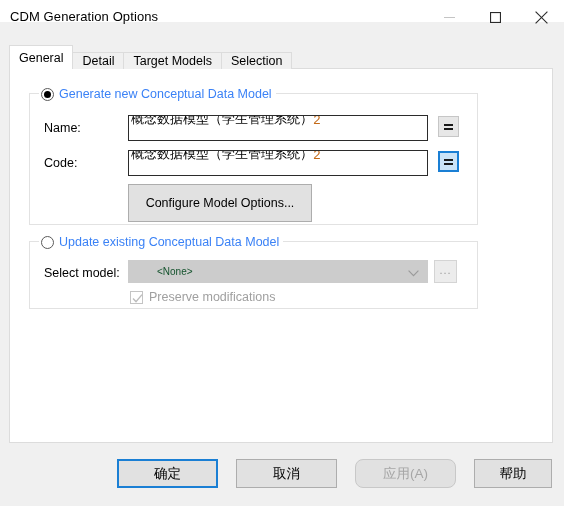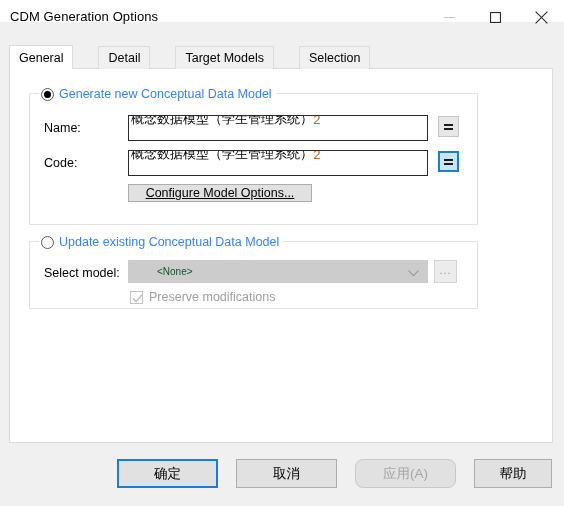--- a/index.html
+++ b/index.html
@@ -59,24 +59,23 @@
 
   
   .tabstrip {
     position: absolute;
     left: 9px; top: 45px;
     width: 544px;
     height: 24px;
     display: flex;
     align-items: flex-end;
     z-index: 3;
-    gap: 26px;
   }
   .tab {
-    height: 23px;
+    height: 17px;
     padding: 0 9px;
     box-sizing: border-box;
     display: flex;
     align-items: center;
     font-size: 12.5px;
     color: #000;
     background: #f0f0f0;
     border: 1px solid #dcdcdc;
     border-bottom: none;
     margin-right: -1px;
@@ -368,21 +367,21 @@
 
       <div class="field-label" style="left:14px; top:62px;">Code:</div>
       <div class="textinput" style="left:98px; top:56px; width:300px; height:23px;">
         <span>概念数据模型（学生管理系统）</span>
           <span class="num">2</span>
       </div>
       <div class="eqbtn focused" style="left:408px; top:57px;">
         <span class="eq-glyph"></span>
       </div>
 
-      <div class="pushbtn" style="left:98px; top:90px; width:184px; height:18px;text-decoration:underline;">
+      <div class="pushbtn" style="left:98px; top:90px; width:184px; height:38px;">
         <span>Configure Model Options...</span>
       </div>
     </div>
 
     <div class="groupbox" id="group-update">
 
       <div class="group-legend">
         <span class="radio"></span>
         <span class="legend-label">Update existing Conceptual Data Model</span>
       </div>

